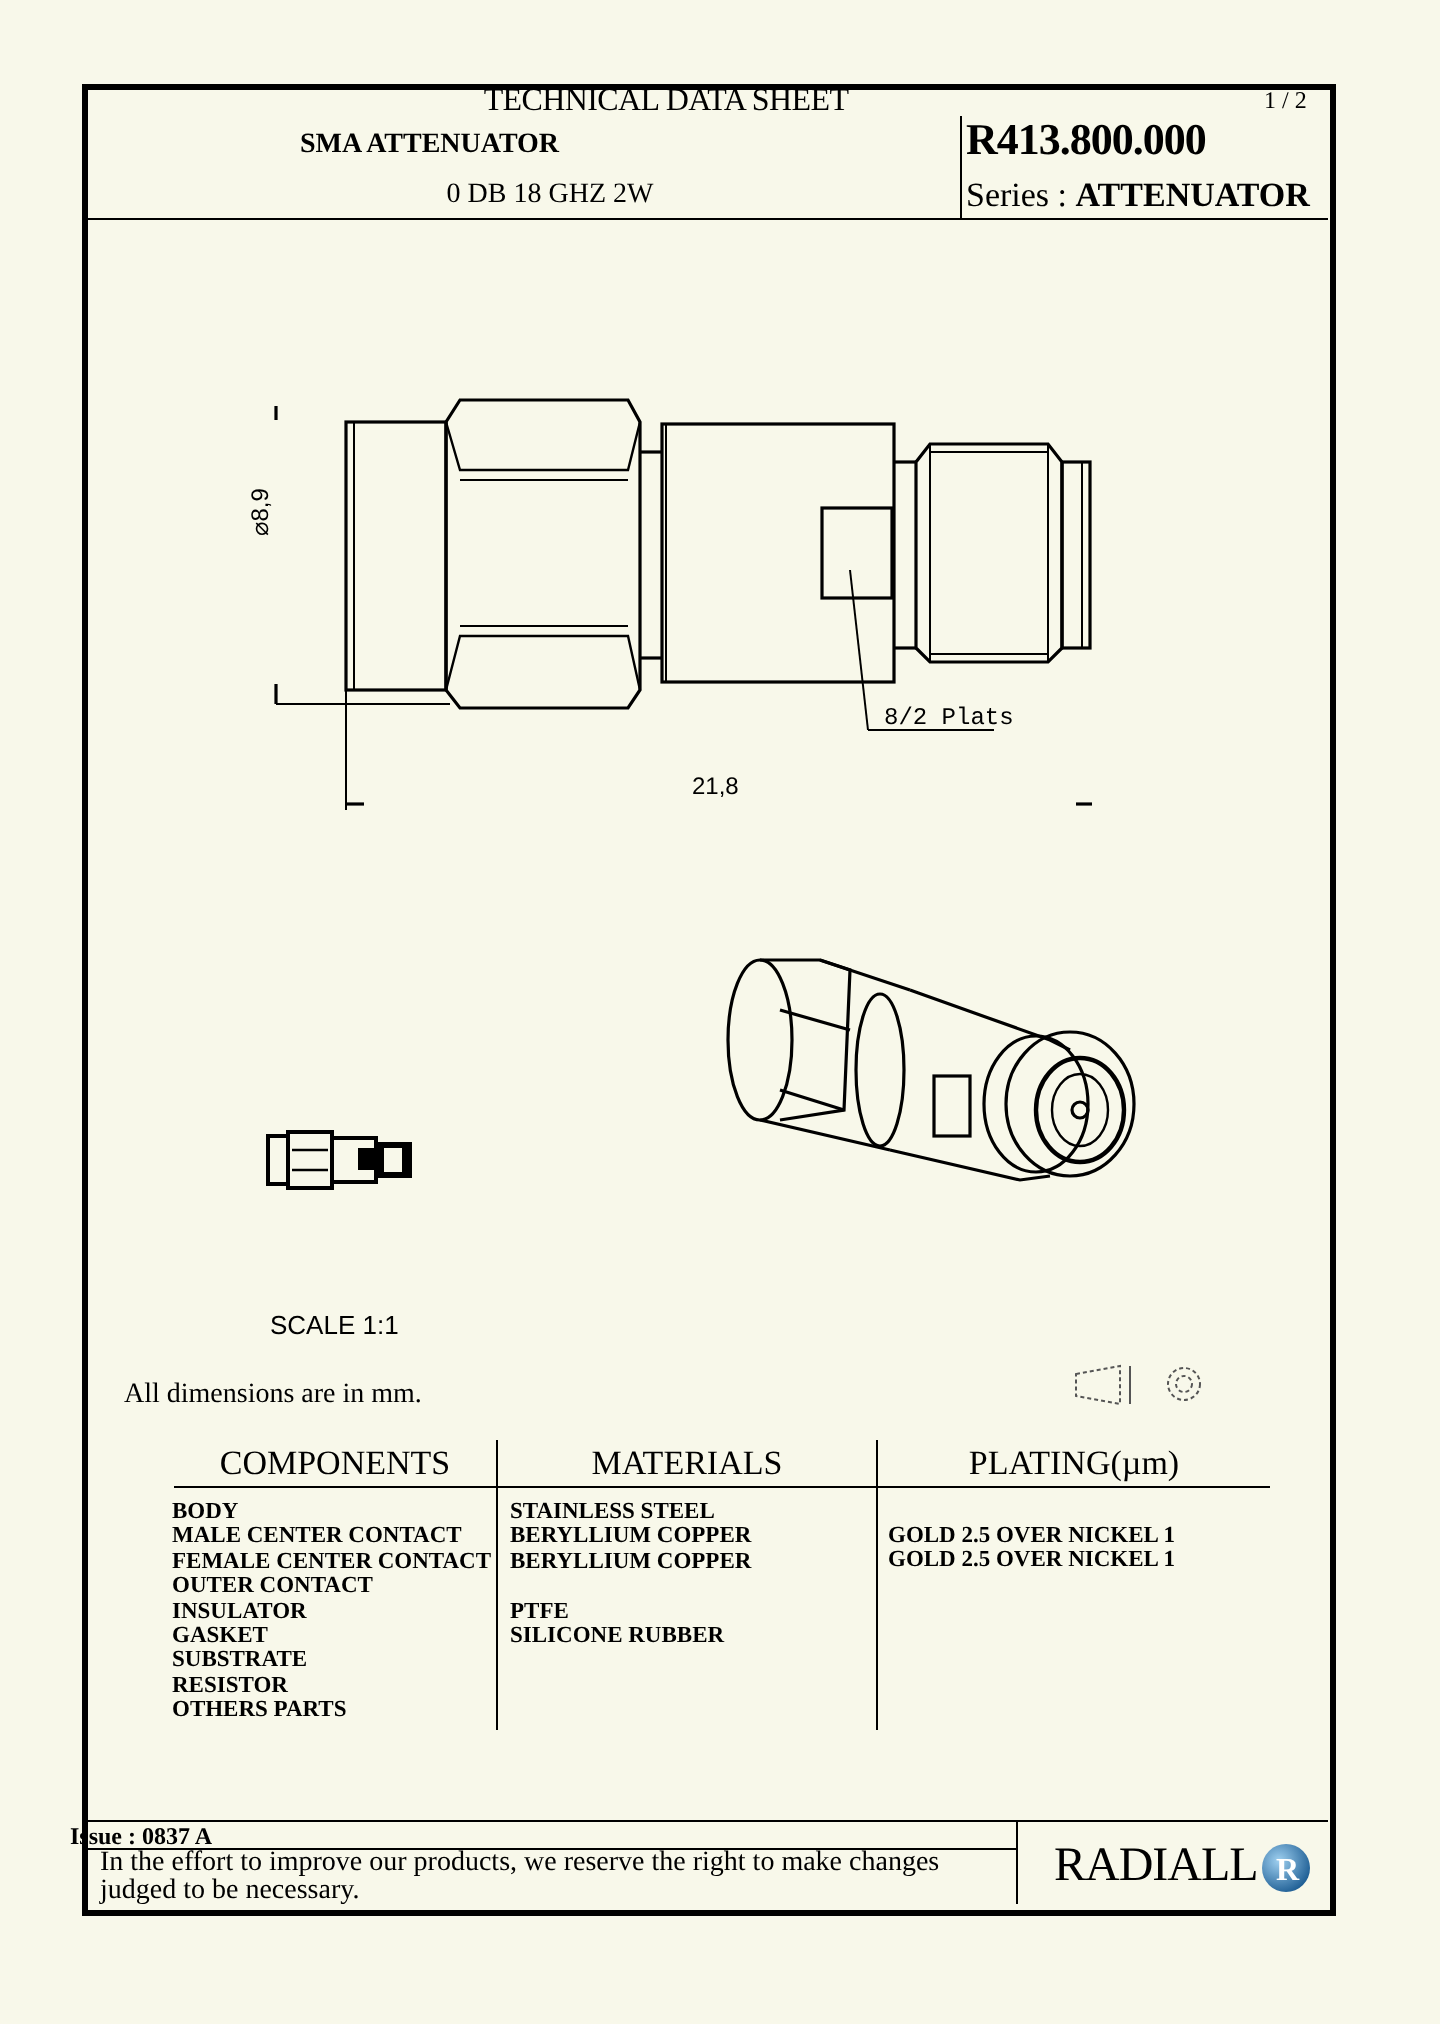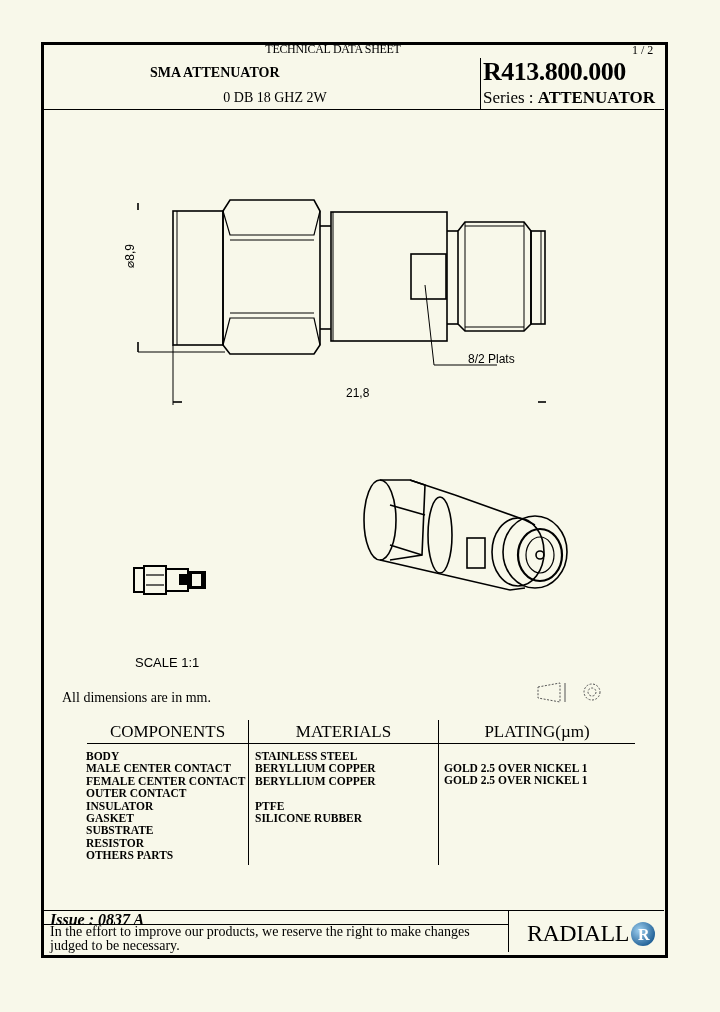--- a/index.html
+++ b/index.html
@@ -9,32 +9,32 @@
   }
   .frame {
     position:absolute; left:41px; top:42px; width:621px; height:910px;
     border:3px solid #000;
   }
   .abs { position:absolute; }
   .hline { position:absolute; height:1px; background:#000; }
   .vline { position:absolute; width:1px; background:#000; }
   .sans { font-family:"Liberation Sans", "DejaVu Sans", sans-serif; }
 
-  .tds { left:208px; top:42px; width:250px; text-align:center; font-size:12px; letter-spacing:-0.3px; }
+  .tds { left:208px; top:42px; width:250px; text-align:center; font-size:16px; letter-spacing:-0.3px; }
   .page-num { left:632px; top:43px; font-size:12px; }
   .title1 { left:150px; top:65px; width:250px; text-align:left; font-size:14px; font-weight:bold; }
   .title2 { left:150px; top:90px; width:250px; text-align:center; font-size:14px; font-weight:normal; }
-  .partno { left:483px; top:57px; font-size:26px; font-weight:bold; letter-spacing:-0.5px; }
+  .partno { left:483px; top:57px; font-size:22px; font-weight:bold; letter-spacing:-0.5px; }
   .series { left:483px; top:88px; font-size:17px; }
   .series b { font-weight:bold; }
 
   .dim-note { left:62px; top:690px; font-size:14px; }
   .th { position:absolute; top:722px; font-size:17px; text-align:center; }
   .cell { position:absolute; font-size:11.5px; font-weight:bold; line-height:12.4px; }
-  .issue { left:50px; top:911px; font-size:16px; font-weight:bold;font-style:italic; }
+  .issue { left:35px; top:911px; font-size:12px; font-weight:bold; }
   .disclaimer { left:50px; top:925px; width:450px; font-size:14px; line-height:14px; }
   .logo-text { left:527px; top:920px; font-size:24px; letter-spacing:-0.5px; }
   .scale-label { left:135px; top:611px; font-size:13px;margin-top:44px; }
   .dim-text { font-size:12px; }
 </style>
 </head>
 <body>
 
 <div class="frame"></div>
 
@@ -85,21 +85,21 @@
     <line x1="524" y1="222" x2="524" y2="331" stroke-width="1"></line>
     <rect x="531" y="231" width="14" height="93"></rect>
     <line x1="541" y1="231" x2="541" y2="324" stroke-width="1"></line>
 
     <line x1="425" y1="285" x2="434" y2="365" stroke-width="1"></line>
     <line x1="434" y1="365" x2="497" y2="365" stroke-width="1"></line>
   </g>
 </svg>
 <div class="abs sans dim-text" style="left:123px; top:268px; transform:rotate(-90deg); transform-origin:left top;">⌀8,9</div>
 <div class="abs sans dim-text" style="left:346px; top:386px;">21,8</div>
-<div class="abs sans dim-text" style="left:468px; top:352px;">8/2 Plats</div>
+<div class="abs sans dim-text" style="left:442px; top:352px;font-family:Liberation Mono, monospace;">8/2 Plats</div>
 
 <svg class="abs" style="left:350px; top:460px;" width="240" height="140">
   <g stroke="#000" fill="none" stroke-width="1.6">
     <ellipse cx="30" cy="60" rx="16" ry="40"></ellipse>
     <path d="M30 20 L60 20 L105 35 L105 35"></path>
     <path d="M30 100 L95 115"></path>
     <path d="M60 20 L75 25 L72 95 L40 100"></path>
     <path d="M40 45 L75 55 M40 85 L72 95"></path>
     <path d="M105 35 L175 60 L185 65"></path>
     <path d="M95 115 L160 130 L175 128"></path>

